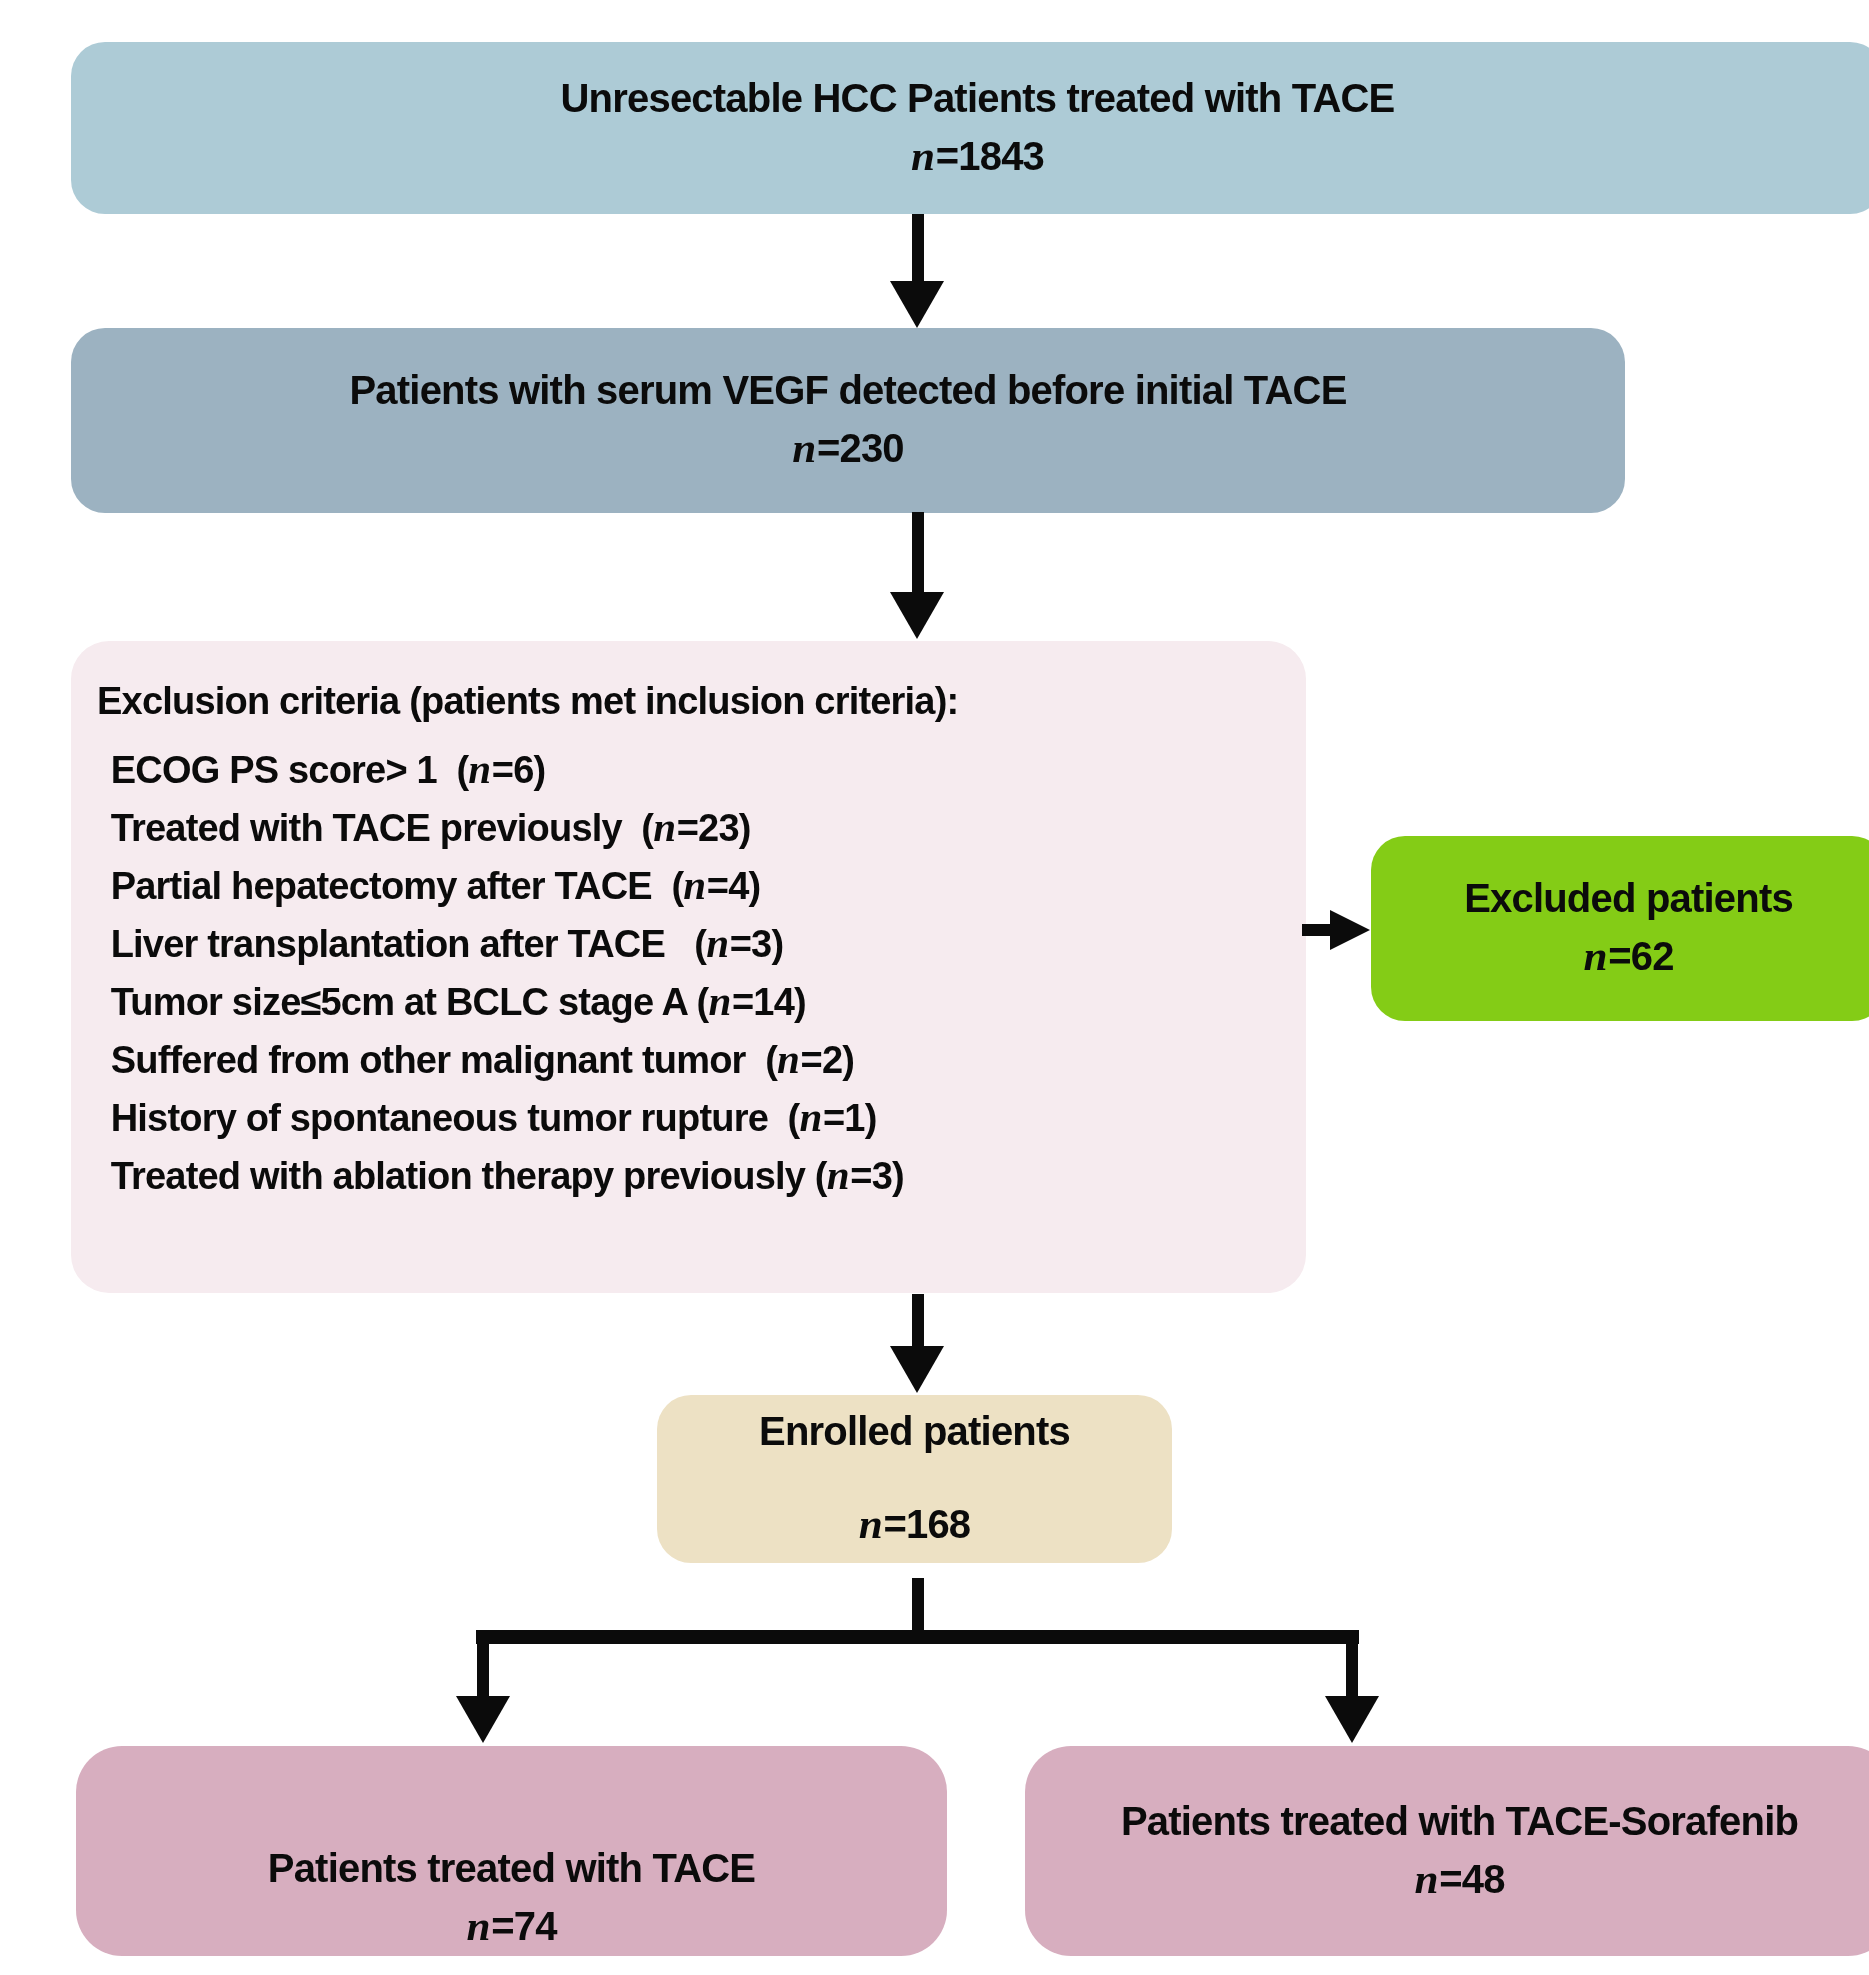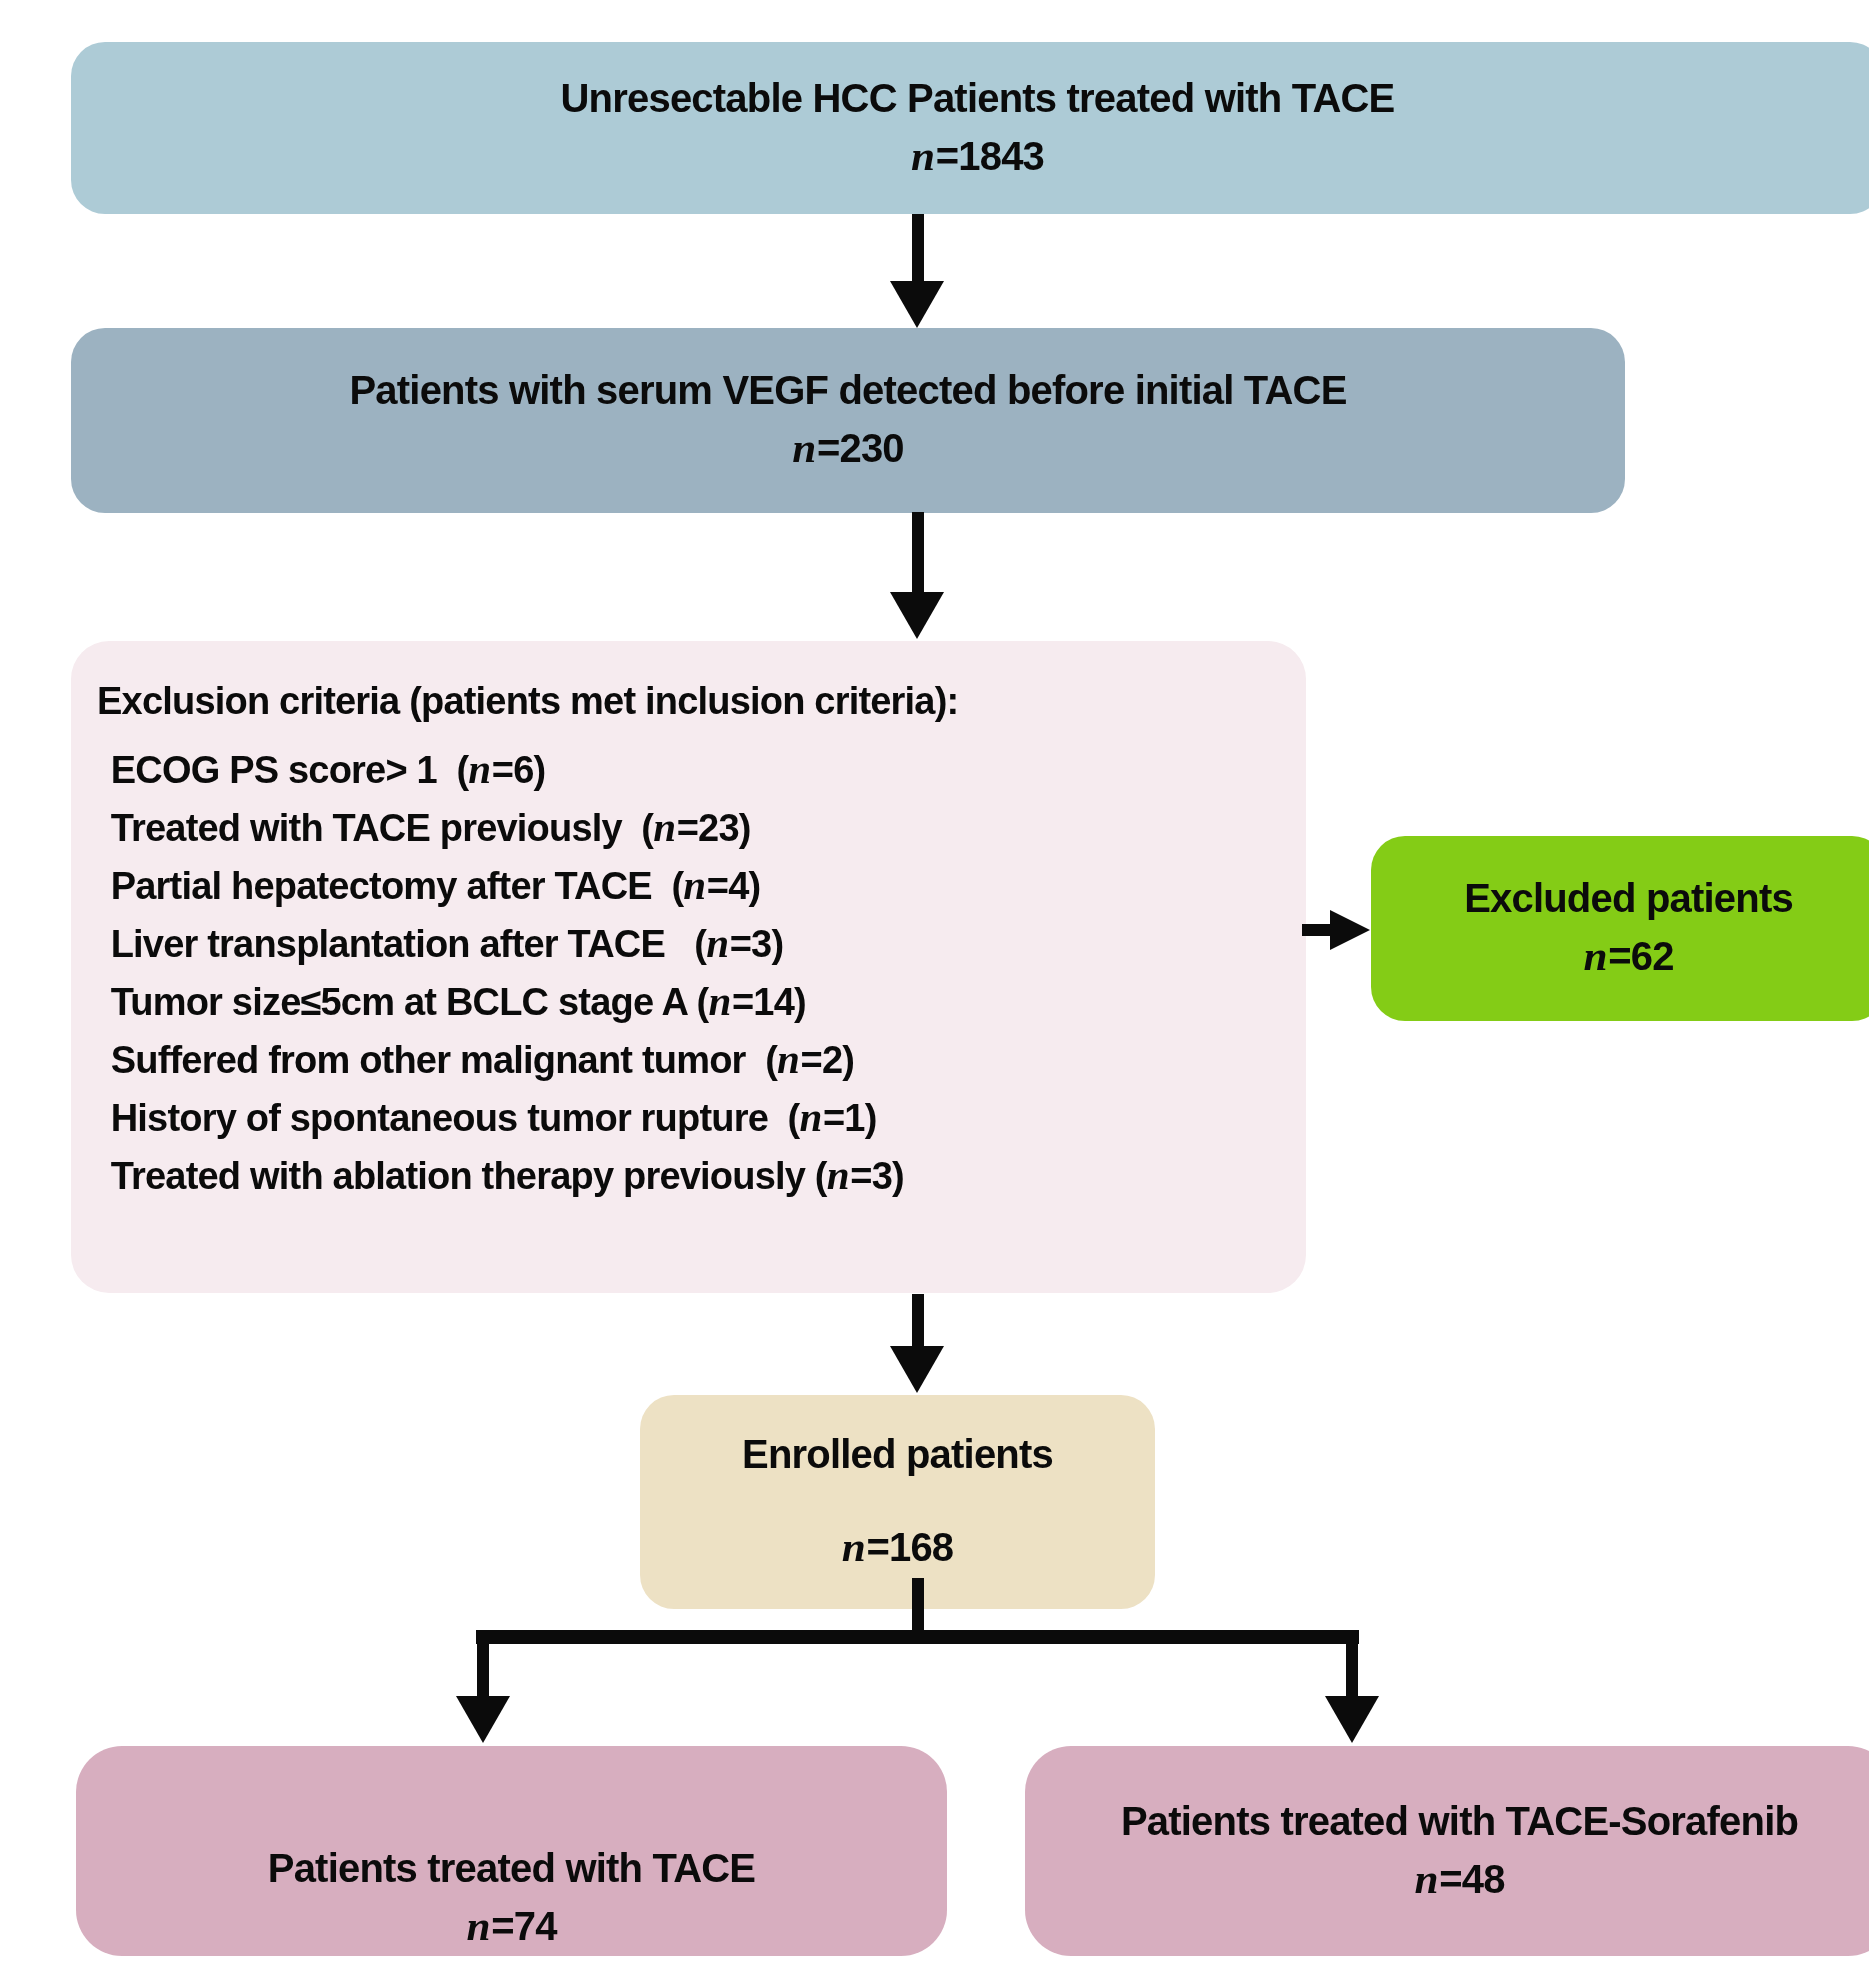--- a/index.html
+++ b/index.html
@@ -43,21 +43,21 @@
   #box-exclusion {
     left: 27px; top: 641px; width: 1235px; height: 652px; border-radius: 38px;
     align-items: flex-start; text-align: left;
     padding: 32px 27px 0 26px; justify-content: flex-start;
   }
   #box-exclusion .line { font-size: 38px; line-height: 57px; }
   #box-exclusion .ex-title { margin-bottom: 10.7px; }
   #box-exclusion .item { padding-left: 13.7px; }
   
   #box-excluded { left: 1327px; top: 836px; width: 515px;  height: 185px; border-radius: 34px; }
-  #box-enrolled { left: 596px;  top: 1395px; width: 515px;  height: 214px; border-radius: 34px; gap: 35px; }
+  #box-enrolled { left: 613px;  top: 1395px; width: 515px;  height: 168px; border-radius: 34px; gap: 35px; }
   
   #box-arm-left  { left: 32px;   top: 1746px; width: 871px; height: 210px; border-radius: 46px; }
   #box-arm-right { left: 981px; top: 1746px; width: 869px; height: 210px; border-radius: 46px; }
 
   
   .vshaft { position: absolute; width: 12.2px; background: #0b0b0b; }
   .hshaft { position: absolute; height: 12.2px; background: #0b0b0b; }
   .head-down {
     position: absolute; width: 0; height: 0;
     border-left: 27.5px solid transparent;

